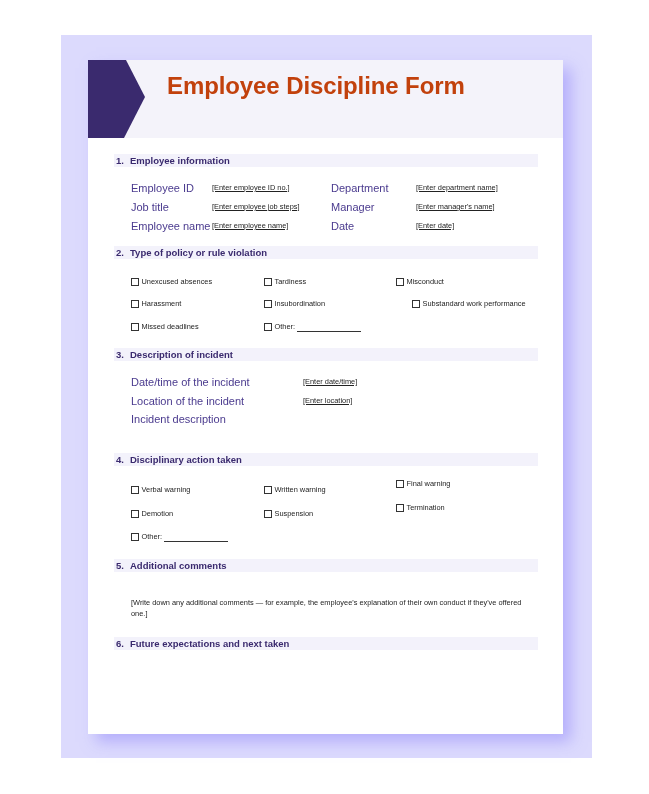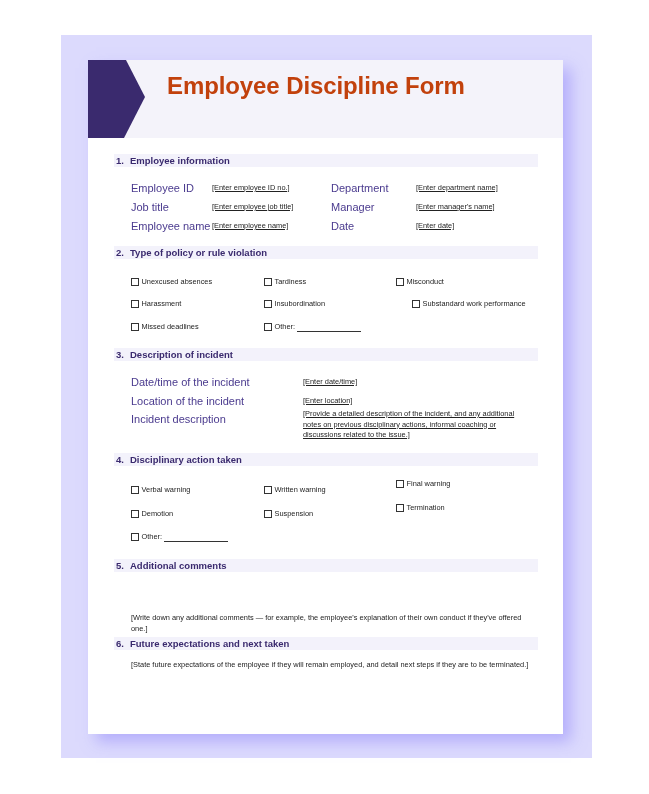--- a/index.html
+++ b/index.html
@@ -38,21 +38,21 @@
     <div class="title">Employee Discipline Form</div>
   </div>
 
   <div class="sec-bar" style="top:94px"></div>
   <div class="sec-title" style="top:94px">
     <span class="num">1.</span><span>Employee information</span>
   </div>
   <div class="lbl" style="left:43px;top:123px">Employee ID</div>
   <div class="val" style="left:124px;top:123px">[Enter employee ID no.]</div>
   <div class="lbl" style="left:43px;top:142px">Job title</div>
-  <div class="val" style="left:124px;top:142px">[Enter employee job title]</div>
+  <div class="val" style="left:124px;top:142px">[Enter employee job steps]</div>
   <div class="lbl" style="left:43px;top:161px">Employee name</div>
   <div class="val" style="left:124px;top:161px">[Enter employee name]</div>
   <div class="lbl" style="left:243px;top:123px">Department</div>
   <div class="val" style="left:328px;top:123px">[Enter department name]</div>
   <div class="lbl" style="left:243px;top:142px">Manager</div>
   <div class="val" style="left:328px;top:142px">[Enter manager's name]</div>
   <div class="lbl" style="left:243px;top:161px">Date</div>
   <div class="val" style="left:328px;top:161px">[Enter date]</div>
 
   <div class="sec-bar" style="top:186px"></div>
@@ -95,21 +95,20 @@
 
   <div class="sec-bar" style="top:288px"></div>
   <div class="sec-title" style="top:288px">
     <span class="num">3.</span><span>Description of incident</span>
   </div>
   <div class="lbl" style="left:43px;top:317px">Date/time of the incident</div>
   <div class="val" style="left:215px;top:317px">[Enter date/time]</div>
   <div class="lbl" style="left:43px;top:336px">Location of the incident</div>
   <div class="val" style="left:215px;top:336px">[Enter location]</div>
   <div class="lbl" style="left:43px;top:354px">Incident description</div>
-  <div class="val wrap" style="left:215px;top:349px;width:218px">[Provide a detailed description of the incident, and any additional notes on previous disciplinary actions, informal coaching or discussions related to the issue.]</div>
 
   <div class="sec-bar" style="top:393px"></div>
   <div class="sec-title" style="top:393px">
     <span class="num">4.</span><span>Disciplinary action taken</span>
   </div>
   <div class="chk" style="left:43px;top:425px">
       <span class="box"></span>
       <span>Verbal warning</span>
     </div>
   <div class="chk" style="left:176px;top:425px">
@@ -135,21 +134,20 @@
   <div class="chk" style="left:43px;top:472px">
       <span class="box"></span>
       <span>Other:</span>
       <span class="blank"></span>
     </div>
 
   <div class="sec-bar" style="top:499px"></div>
   <div class="sec-title" style="top:499px">
     <span class="num">5.</span><span>Additional comments</span>
   </div>
-  <div class="para" style="top:553px">[Write down any additional comments — for example, the employee's explanation of their own conduct if they've offered one.]</div>
+  <div class="para" style="top:538px">[Write down any additional comments — for example, the employee's explanation of their own conduct if they've offered one.]</div>
 
   <div class="sec-bar" style="top:577px"></div>
   <div class="sec-title" style="top:577px">
     <span class="num">6.</span><span>Future expectations and next taken</span>
   </div>
-  <div class="para" style="top:600px">[State future expectations of the employee if they will remain employed, and detail next steps if they are to be terminated.]</div>
 
 </div>
 
 </body></html>

